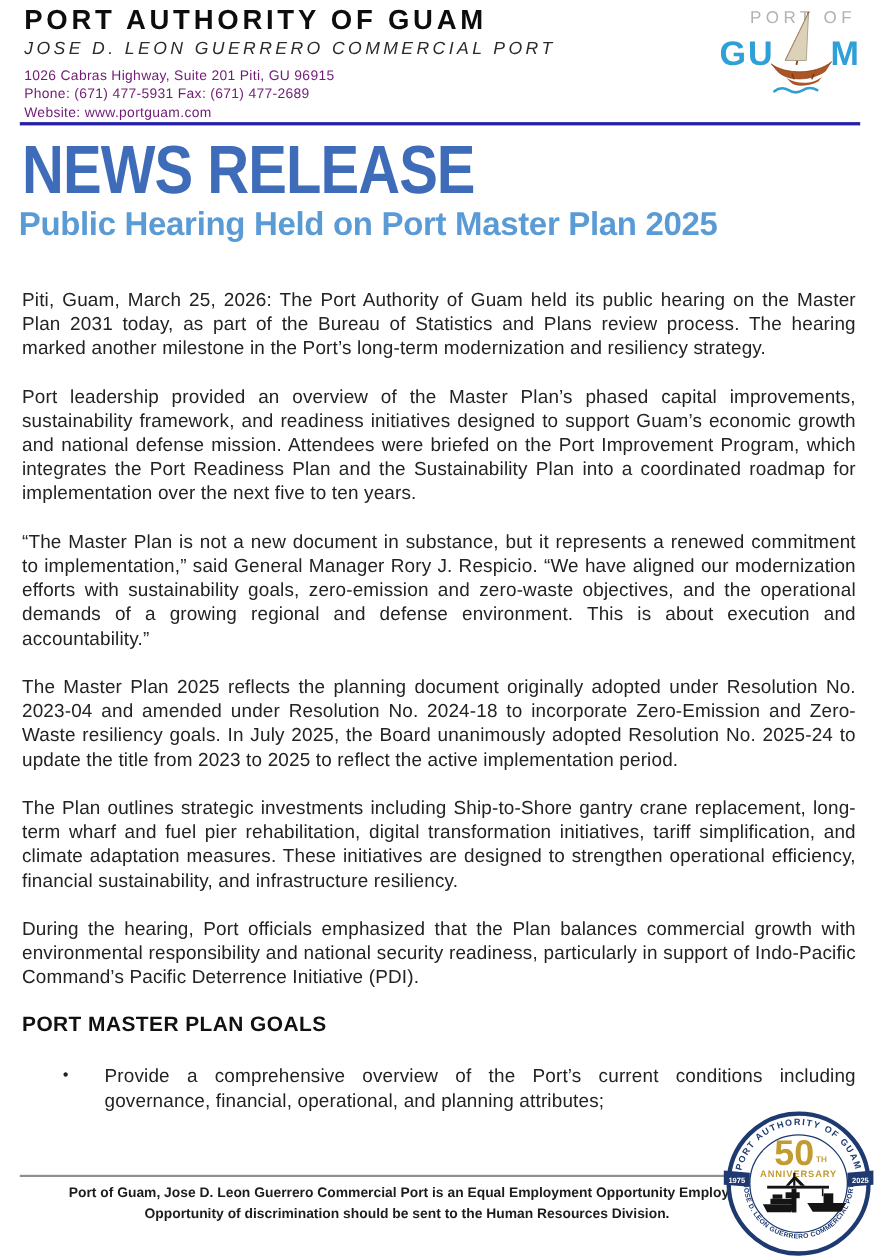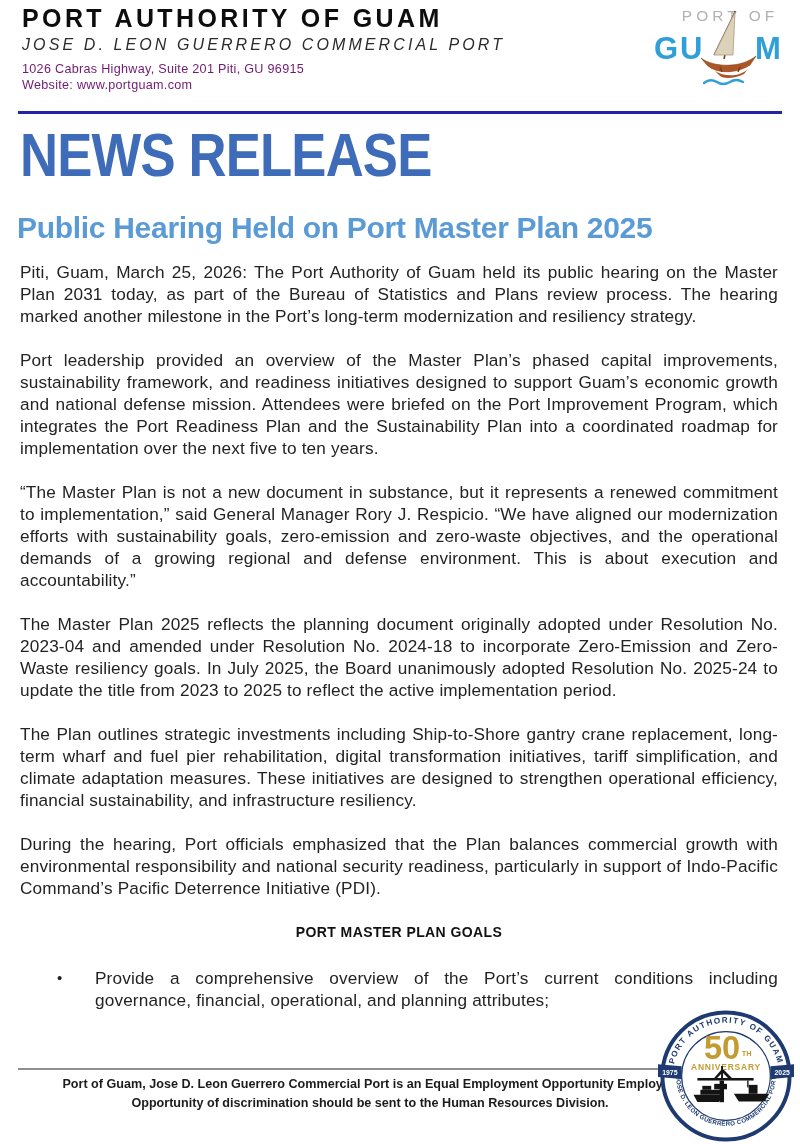--- a/index.html
+++ b/index.html
@@ -13,31 +13,31 @@
   .org-sub  { font-size:16px; font-style:italic; letter-spacing:3.1px; color:#2b2b2b; margin-top:3px; }
   .addr     { margin-top:7px; font-size:12.6px; line-height:16.4px; letter-spacing:0.3px; color:#701a75; }
   .brand-logo { position:absolute; top:0px; right:10px; }
 
   .rule-blue { position:absolute; top:111px; left:18px; width:764px; height:3px; background:#2522a8; }
 
   
   .kicker { position:absolute; top:124px; left:20px; font-size:62px; line-height:1.0;
             font-weight:bold; color:#3e6cb8; letter-spacing:-1px;
             transform:scaleX(0.85); transform-origin:left top; white-space:nowrap; }
-  .headline { position:absolute; top:211px; left:17px; font-size:30px; font-weight:bold;
+  .headline { position:absolute; top:188px; left:17px; font-size:30px; font-weight:bold;
               color:#5b9bd5; letter-spacing:-0.3px; white-space:nowrap; }
 
   
   .content { position:absolute; top:261px; left:20px; width:758px;
              font-size:17.2px; line-height:22px; letter-spacing:0.15px;
              color:#232323; text-align:justify; }
   .content p { margin:0 0 22px 0; }
   .dateline { font-weight:normal; }
-  .goals { font-size:14px; font-weight:bold; letter-spacing:0.4px; color:#111;
-           margin:0 0 24px 0; text-align:center; }
+  .goals { font-size:19px; font-weight:bold; letter-spacing:0.4px; color:#111;
+           margin:0 0 24px 0; text-align:left; }
   .bullets { list-style:none; }
   .bullets li { display:flex; align-items:flex-start; }
   .dot { display:inline-block; margin-left:37px; width:38px; flex:0 0 38px; font-size:15px; }
   .bullet-text { flex:1; text-align:justify; }
 
   
   .footer-rule { position:absolute; top:1068px; left:18px; width:764px; height:1.5px; background:#8f8f8f; }
   .footer-text { position:absolute; top:1075px; left:40px; width:660px; text-align:center;
                  font-size:12.6px; line-height:19px; font-weight:600; color:#1c1c1c; }
   .seal { position:absolute; top:1008px; right:5px; }
@@ -45,20 +45,21 @@
 </head>
 <body>
 
 <div class="page">
 
   <header class="masthead">
     <div class="org-name">PORT AUTHORITY OF GUAM</div>
     <div class="org-sub">JOSE D. LEON GUERRERO COMMERCIAL PORT</div>
     <div class="addr">
       <div>1026 Cabras Highway, Suite 201  Piti, GU 96915</div>
+      <div>Phone: (671) 477-5931 Fax: (671) 477-2689</div>
       <div>Website: www.portguam.com</div>
     </div>
 
     <svg class="brand-logo" width="152" height="100" viewBox="0 0 152 100">
       <text x="92" y="17" text-anchor="middle" font-size="15.5" letter-spacing="4" fill="#b2b2b2">PORT OF</text>
       <text x="16" y="55" font-size="31" font-weight="bold" letter-spacing="2" fill="#2f9fd8">GU</text>
       <text x="117" y="55" font-size="31" font-weight="bold" fill="#2f9fd8">M</text>
       <g>
         <line x1="86" y1="55" x2="97" y2="7" stroke="#7d3a15" stroke-width="1.6"></line>
         <line x1="76" y1="51" x2="97" y2="8" stroke="#7d3a15" stroke-width="1.2"></line>

